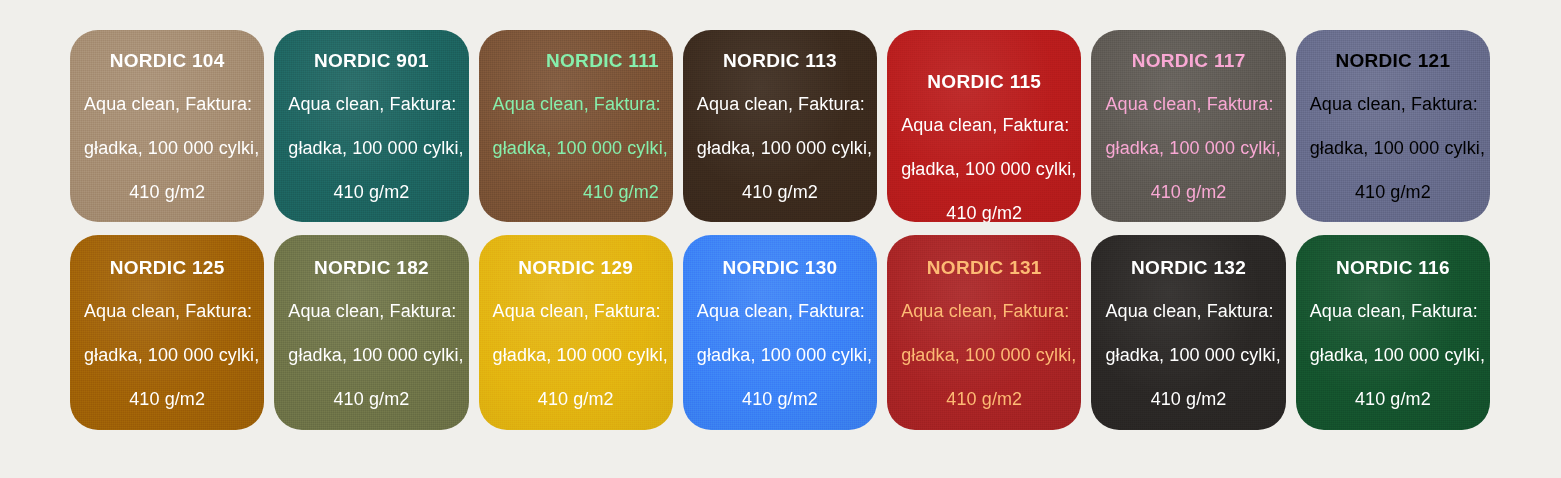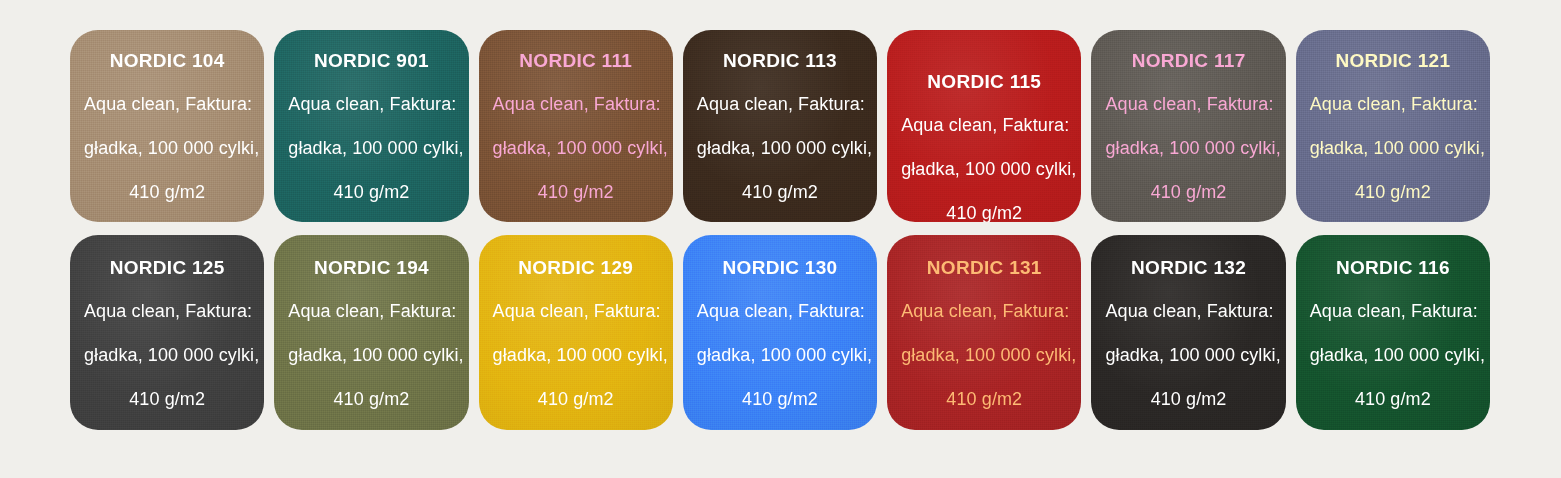--- a/index.html
+++ b/index.html
@@ -113,21 +113,21 @@
     </div>
     <div class="swatch-tile" style="background: rgb(29, 100, 96);">
       <div class="swatch-text" style="color: rgb(255, 255, 255);">
         <div class="swatch-title">NORDIC 901</div>
         <div class="swatch-spec-line">Aqua clean, Faktura:</div>
         <div class="swatch-spec-line">gładka, 100 000 cylki,</div>
         <div class="swatch-spec-line">410 g/m2</div>
       </div>
     </div>
     <div class="swatch-tile" style="background: rgb(122, 82, 53);">
-      <div class="swatch-text" style="color: #f9a8d4;">
+      <div class="swatch-text" style="color: #86efac; text-align: right;">
         <div class="swatch-title">NORDIC 111</div>
         <div class="swatch-spec-line">Aqua clean, Faktura:</div>
         <div class="swatch-spec-line">gładka, 100 000 cylki,</div>
         <div class="swatch-spec-line">410 g/m2</div>
       </div>
     </div>
     <div class="swatch-tile" style="background: rgb(59, 42, 29);">
       <div class="swatch-text" style="color: rgb(255, 255, 255);">
         <div class="swatch-title">NORDIC 113</div>
         <div class="swatch-spec-line">Aqua clean, Faktura:</div>
@@ -145,38 +145,38 @@
     </div>
     <div class="swatch-tile" style="background: rgb(94, 89, 83);">
       <div class="swatch-text" style="color: #f9a8d4;">
         <div class="swatch-title">NORDIC 117</div>
         <div class="swatch-spec-line">Aqua clean, Faktura:</div>
         <div class="swatch-spec-line">gładka, 100 000 cylki,</div>
         <div class="swatch-spec-line">410 g/m2</div>
       </div>
     </div>
     <div class="swatch-tile" style="background: rgb(103, 108, 140);">
-      <div class="swatch-text" style="color: #fef9c3;">
+      <div class="swatch-text" style="color: #000000;">
         <div class="swatch-title">NORDIC 121</div>
         <div class="swatch-spec-line">Aqua clean, Faktura:</div>
         <div class="swatch-spec-line">gładka, 100 000 cylki,</div>
         <div class="swatch-spec-line">410 g/m2</div>
       </div>
     </div>
-    <div class="swatch-tile" style="background: #404040;">
+    <div class="swatch-tile" style="background: #a16207;">
       <div class="swatch-text" style="color: rgb(255, 255, 255);">
         <div class="swatch-title">NORDIC 125</div>
         <div class="swatch-spec-line">Aqua clean, Faktura:</div>
         <div class="swatch-spec-line">gładka, 100 000 cylki,</div>
         <div class="swatch-spec-line">410 g/m2</div>
       </div>
     </div>
     <div class="swatch-tile" style="background: rgb(111, 116, 72);">
       <div class="swatch-text" style="color: rgb(255, 255, 255);">
-        <div class="swatch-title">NORDIC 194</div>
+        <div class="swatch-title">NORDIC 182</div>
         <div class="swatch-spec-line">Aqua clean, Faktura:</div>
         <div class="swatch-spec-line">gładka, 100 000 cylki,</div>
         <div class="swatch-spec-line">410 g/m2</div>
       </div>
     </div>
     <div class="swatch-tile" style="background: rgb(227, 180, 16);">
       <div class="swatch-text" style="color: rgb(255, 255, 255);">
         <div class="swatch-title">NORDIC 129</div>
         <div class="swatch-spec-line">Aqua clean, Faktura:</div>
         <div class="swatch-spec-line">gładka, 100 000 cylki,</div>

